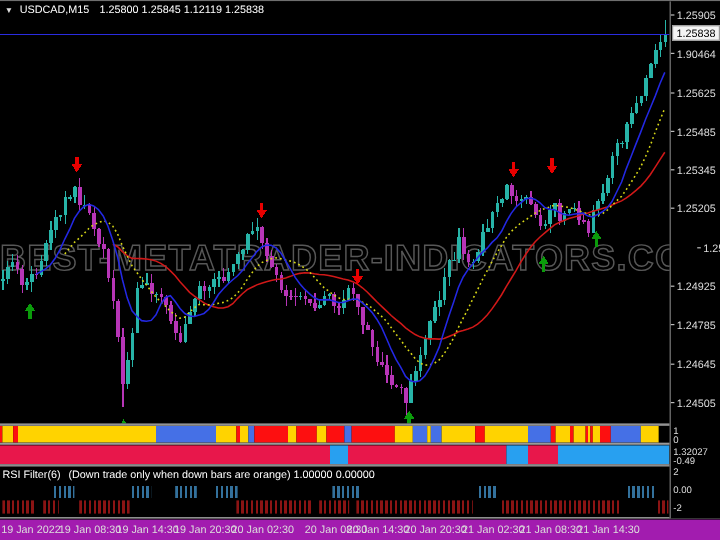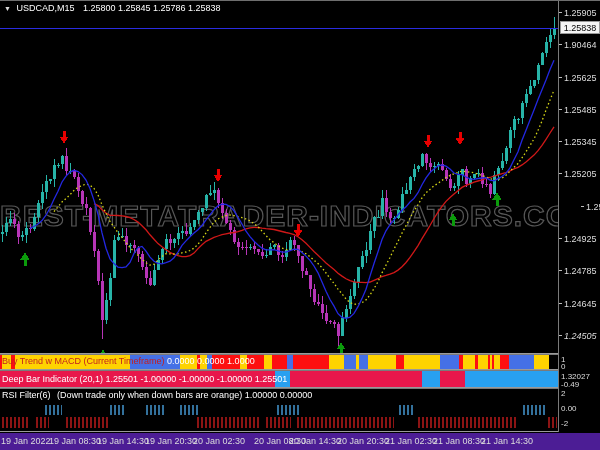--- a/index.html
+++ b/index.html
@@ -19,21 +19,21 @@
   .plabel{position:absolute;left:2px;top:1px;font-size:9px;white-space:nowrap;color:#fff;}
   .pname{color:#e8e8e8;}
   .pname.red{color:#c21f1f;}
   #yaxis{position:absolute;left:558px;top:0;width:42px;height:431px;background:#000;
          border-left:1px solid #7a7a7a;box-sizing:border-box;}
   .ytick{position:absolute;left:0;width:100%;font-size:9px;color:#dcdcdc;line-height:10px;padding-left:5px;box-sizing:border-box;}
   .ytick:before{content:"";position:absolute;left:0;top:4px;width:3px;height:1px;background:#bbb;}
   #ptag{position:absolute;left:1px;width:40px;height:13px;background:#f4f4f4;color:#000;font-size:9px;
         line-height:13px;text-align:center;border:1px solid #999;box-sizing:border-box;}
   .sc{position:absolute;left:2px;font-size:8px;color:#dcdcdc;line-height:8px;}
-  #xaxis{position:absolute;left:0;top:432px;width:600px;height:18px;background:#4c1d95;}
+  #xaxis{position:absolute;left:0;top:432px;width:600px;height:18px;background:#a21caf;}
   .xlab{position:absolute;top:3px;font-size:9px;color:#dcdcdc;white-space:nowrap;}
   .rsirow{position:absolute;}
 </style>
 </head>
 <body>
 
 <div id="root">
 
   <div id="chart">
     <div id="watermark">BEST-METATRADER-INDICATORS.COM</div>
@@ -331,21 +331,21 @@
           <path d="M25 243.5 l4.5 7 h-3 v6 h-3 v-6 h-3 z" fill="#0b9b0b"></path>
           <path d="M103 340.4 l4.5 7 h-3 v6 h-3 v-6 h-3 z" fill="#0b9b0b"></path>
           <path d="M341 333.2 l4.5 7 h-3 v6 h-3 v-6 h-3 z" fill="#0b9b0b"></path>
           <path d="M453 204.3 l4.5 7 h-3 v6 h-3 v-6 h-3 z" fill="#0b9b0b"></path>
           <path d="M497 183.5 l4.5 7 h-3 v6 h-3 v-6 h-3 z" fill="#0b9b0b"></path>
         </g>
       </svg>
     <div id="title">
       <span class="tri">▼</span>
       <span>USDCAD,M15</span>
-      <span style="margin-left:6px;">1.25800 1.25845 1.25786 1.25838</span>
+      <span style="margin-left:6px;">1.25800 1.25845 1.12119 1.25838</span>
     </div>
   </div>
 
   <div class="hsep" style="top:352px;"></div>
 
   <div class="panel" id="panel1" style="top:354px;height:14px;">
     <div class="bars" id="p1bars">
         <div style="width: 2px; background: rgb(253, 15, 16);"></div>
         <div style="width: 9px; background: rgb(255, 211, 0);"></div>
         <div style="width: 4px; background: rgb(253, 15, 16);"></div>
@@ -376,41 +376,33 @@
         <div style="width: 10px; background: rgb(255, 211, 0);"></div>
         <div style="width: 2px; background: rgb(253, 15, 16);"></div>
         <div style="width: 2px; background: rgb(255, 211, 0);"></div>
         <div style="width: 2px; background: rgb(253, 15, 16);"></div>
         <div style="width: 6px; background: rgb(255, 211, 0);"></div>
         <div style="width: 9px; background: rgb(253, 15, 16);"></div>
         <div style="width: 25px; background: rgb(69, 112, 230);"></div>
         <div style="width: 15px; background: rgb(255, 211, 0);"></div>
         <div style="width: 9px; background: rgb(0, 0, 0);"></div>
       </div>
-    <div class="plabel">
-      <span class="pname red">Buy Trend w MACD (Current Timeframe)</span>
-      <span class="pvals">0.0000 0.0000 1.0000</span>
-    </div>
   </div>
 
   <div class="hsep" style="top:368px;"></div>
 
   <div class="panel" id="panel2" style="top:370px;height:16px;">
     <div class="bars" id="p2bars">
         <div style="width: 275px; background: rgb(232, 23, 75);"></div>
         <div style="width: 15px; background: rgb(40, 160, 240);"></div>
         <div style="width: 132px; background: rgb(232, 23, 75);"></div>
         <div style="width: 18px; background: rgb(40, 160, 240);"></div>
         <div style="width: 25px; background: rgb(232, 23, 75);"></div>
         <div style="width: 93px; background: rgb(40, 160, 240);"></div>
       </div>
-    <div class="plabel" style="top:3px;">
-      <span class="pname" style="color:#fff;">Deep Bar Indicator (20,1)</span>
-      <span class="pvals">1.25501 -1.00000 -1.00000 -1.00000 1.25501</span>
-    </div>
   </div>
 
   <div class="hsep" style="top:386px;"></div>
 
   <div class="panel" id="panel3" style="top:388px;height:42px;">
     <div class="plabel">
       <span class="pname" style="color:#fff;">RSI Filter(6)</span>
       <span style="margin-left:4px;">(Down trade only when down bars are orange)</span>
       <span class="pvals">1.00000 0.00000</span>
     </div>
@@ -449,21 +441,21 @@
   <div class="ytick" style="top: 7px;">1.25905</div>
       <div class="ytick" style="top: 39px;">1.90464</div>
       <div class="ytick" style="top: 72px;">1.25625</div>
       <div class="ytick" style="top: 104px;">1.25485</div>
       <div class="ytick" style="top: 136px;">1.25345</div>
       <div class="ytick" style="top: 168px;">1.25205</div>
       <div class="ytick" style="top: 201px; margin-left: 22px;">1.25065</div>
       <div class="ytick" style="top: 233px;">1.24925</div>
       <div class="ytick" style="top: 265px;">1.24785</div>
       <div class="ytick" style="top: 298px;">1.24645</div>
-      <div class="ytick" style="top: 330px; font-style: italic;">1.24505</div>
+      <div class="ytick" style="top: 330px;">1.24505</div>
     </div>
 
   <div id="xaxis">
       <div class="xlab" style="left: 1px;">19 Jan 2022</div>
       <div class="xlab" style="left: 49px;">19 Jan 08:30</div>
       <div class="xlab" style="left: 97px;">19 Jan 14:30</div>
       <div class="xlab" style="left: 145px;">19 Jan 20:30</div>
       <div class="xlab" style="left: 193px;">20 Jan 02:30</div>
       <div class="xlab" style="left: 241px; padding-left: 13px;">20 Jan 08:30</div>
       <div class="xlab" style="left: 289px;">20 Jan 14:30</div>

